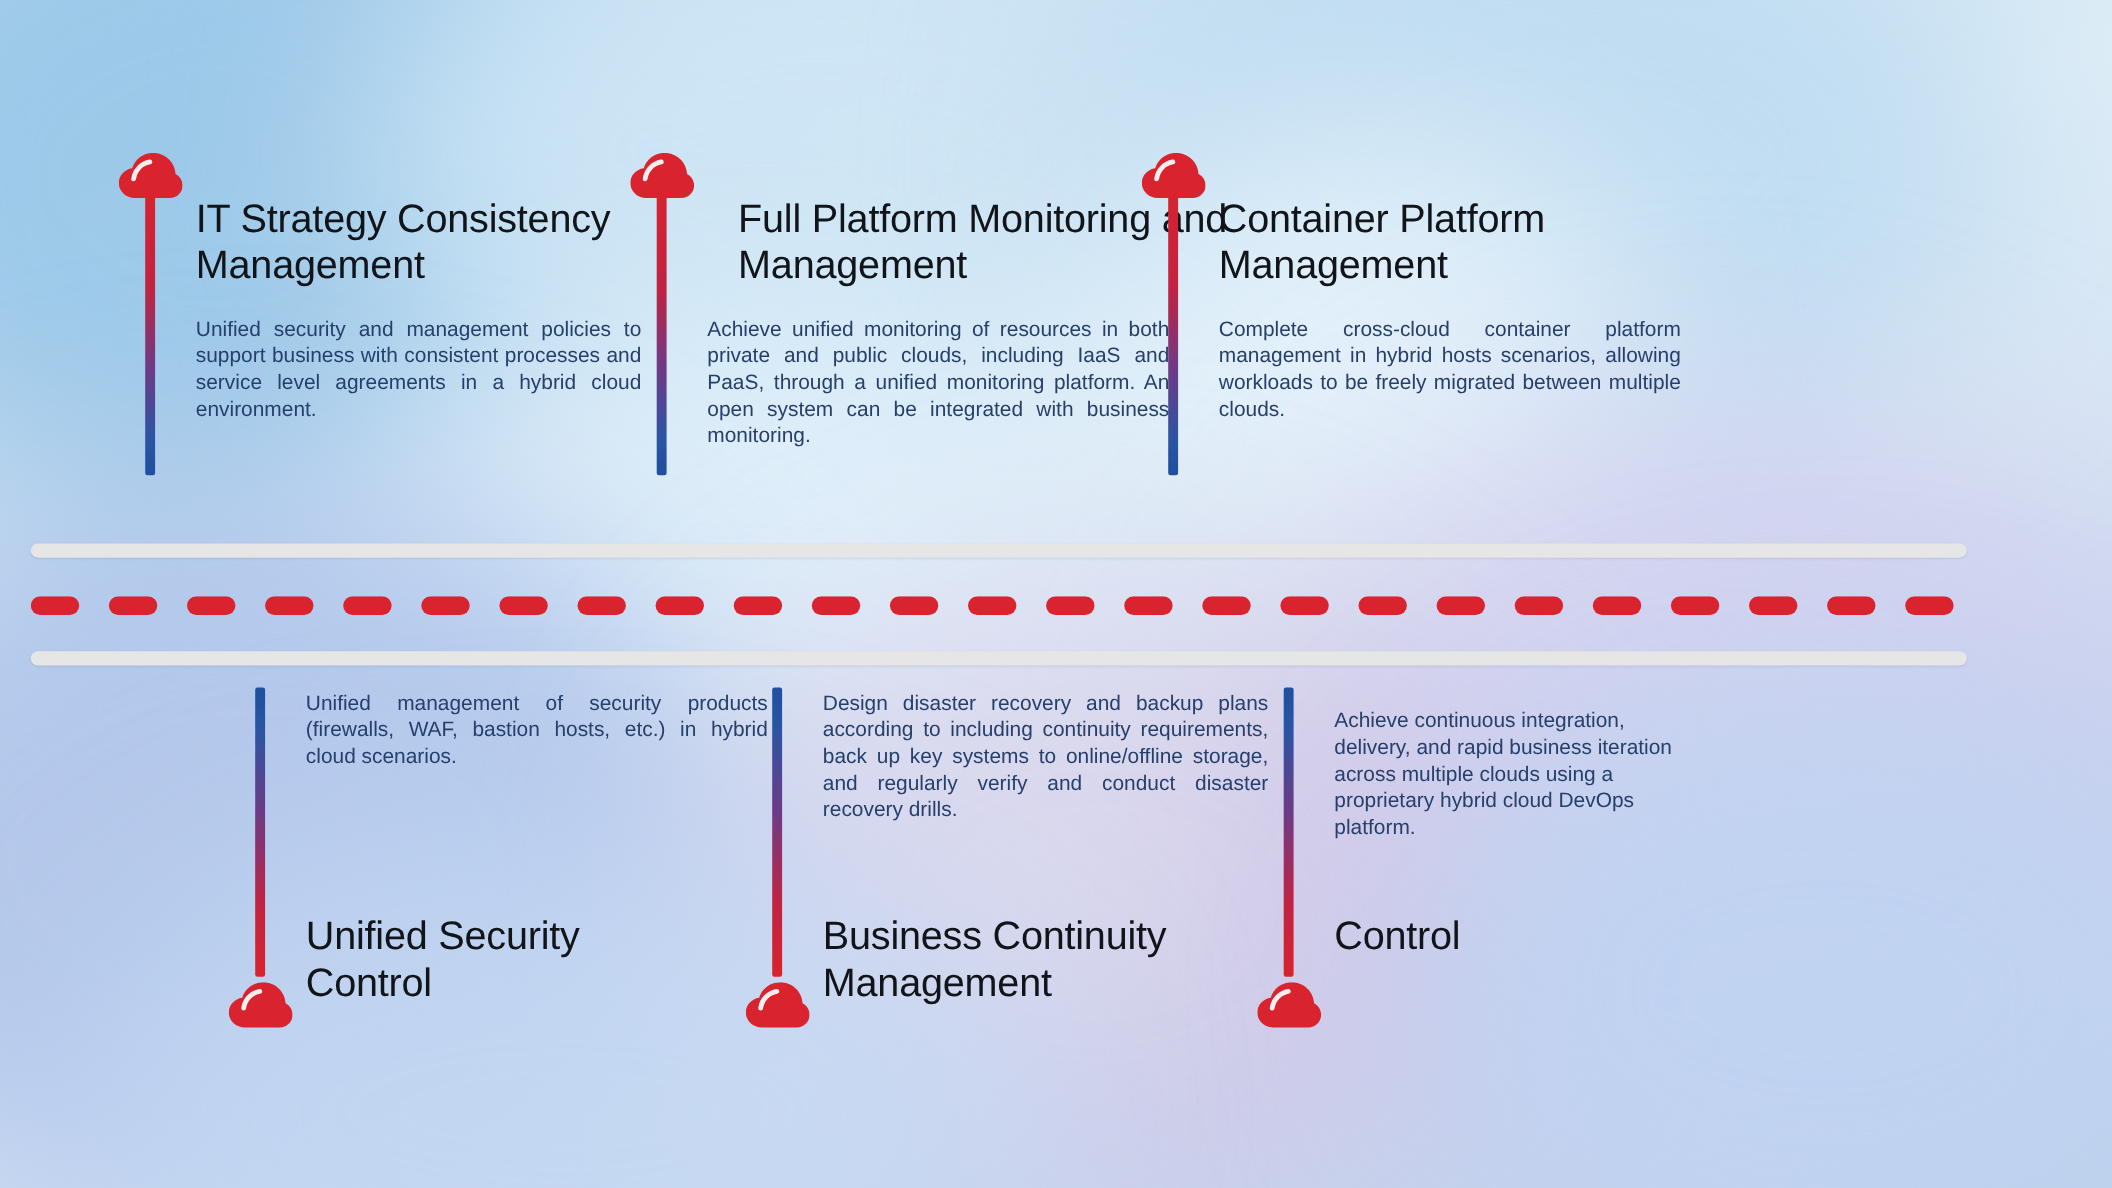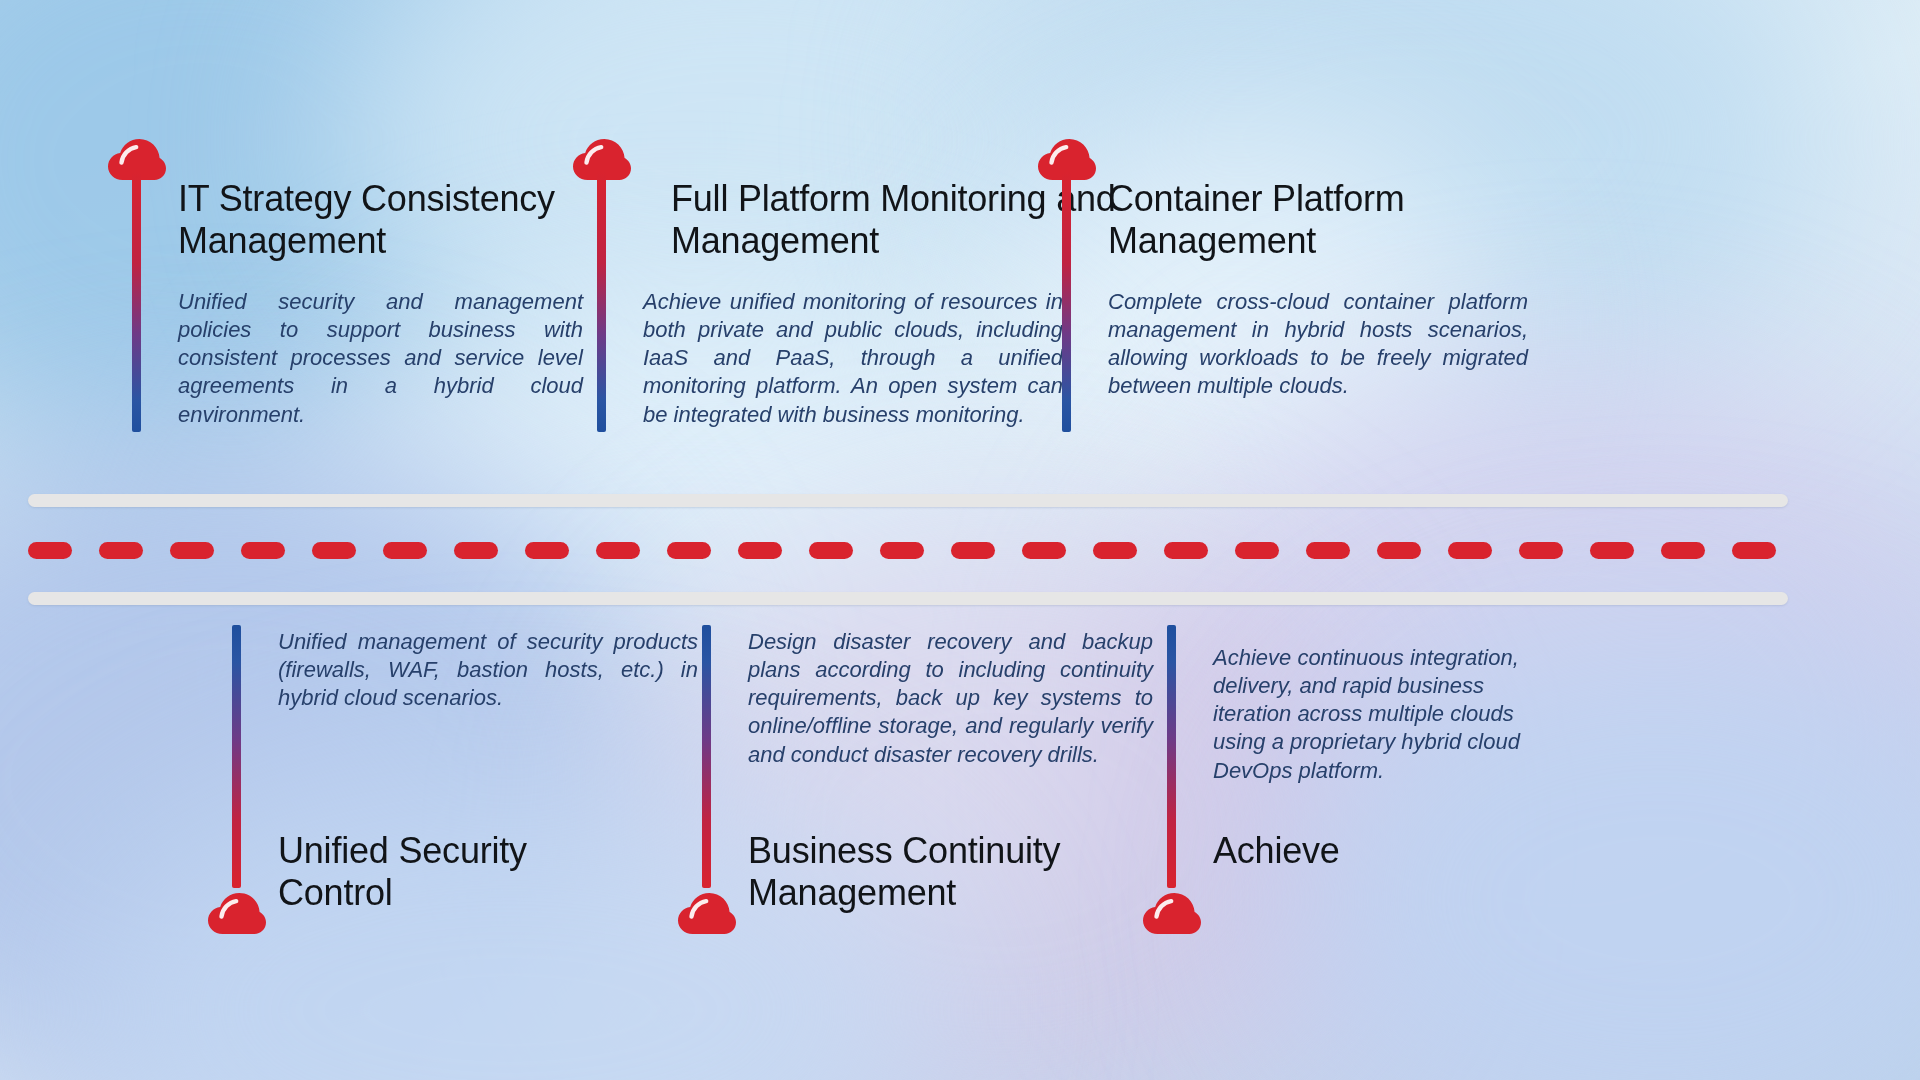--- a/index.html
+++ b/index.html
@@ -83,26 +83,25 @@
     color:#111418;
     font-weight:400;
     font-size:36px;
     line-height:1.17;
     letter-spacing:-.2px;
     white-space:pre-line;
   }
   .body {
     position:absolute;
     color:#27406b;
-    font-size:22px;
+    font-size:19px;
     line-height:1.28;
     text-align:justify;
     text-justify:inter-word;
     font-weight:400;
-    font-style:italic;
   }
   .body.left-align { text-align:left; }
 
   
   #item-1 { left:100px;  top:130px; }
   #item-2 { left:565px;  top:130px; }
   #item-3 { left:1030px; top:130px; }
   .top .stem      { left:32px; top:42px; height:260px; }
   .top .cloud-icon{ left:8px;  top:9px; }
   .top .title     { left:78px; top:48px; }
@@ -236,16 +235,16 @@
 
   <div class="item bottom" id="item-6">
     <span class="stem stem-bottom"></span>
     <span class="cloud-icon">
       <svg viewBox="0 0 58 42" width="58" height="42" aria-hidden="true">
         <path d="M14.5 41 C6.4 41 0 34.9 0 27.4 C0 20.6 5.3 14.9 12.2 14.0 C14.6 5.9 22.3 0 31.3 0 C42.2 0 51.1 8.5 51.6 19.1 C55.4 21.2 58 25.1 58 29.6 C58 35.9 52.8 41 46.4 41 Z" fill="#d9232e"></path>
         <path d="M13.5 23.5 C14.6 15.6 20.6 9.4 28.2 8.2" stroke="#ffffff" stroke-width="4.4" stroke-linecap="round" fill="none" opacity="0.92"></path>
       </svg>
     </span>
     <div class="body w-310 left-align">Achieve continuous integration, delivery, and rapid business iteration across multiple clouds using a proprietary hybrid cloud DevOps platform.</div>
-    <div class="title w-330">Achieve</div>
+    <div class="title w-330">Control</div>
   </div>
 
 </div>
 
 </body></html>

